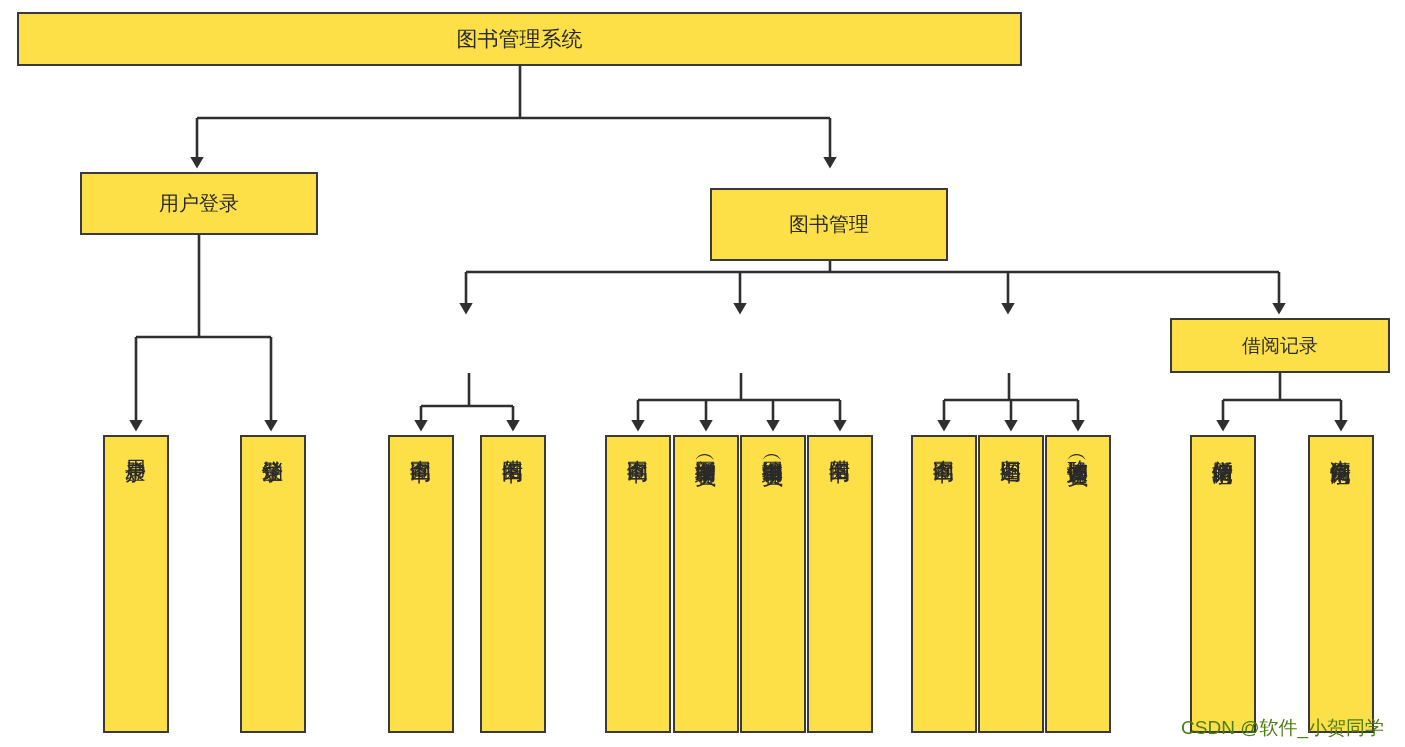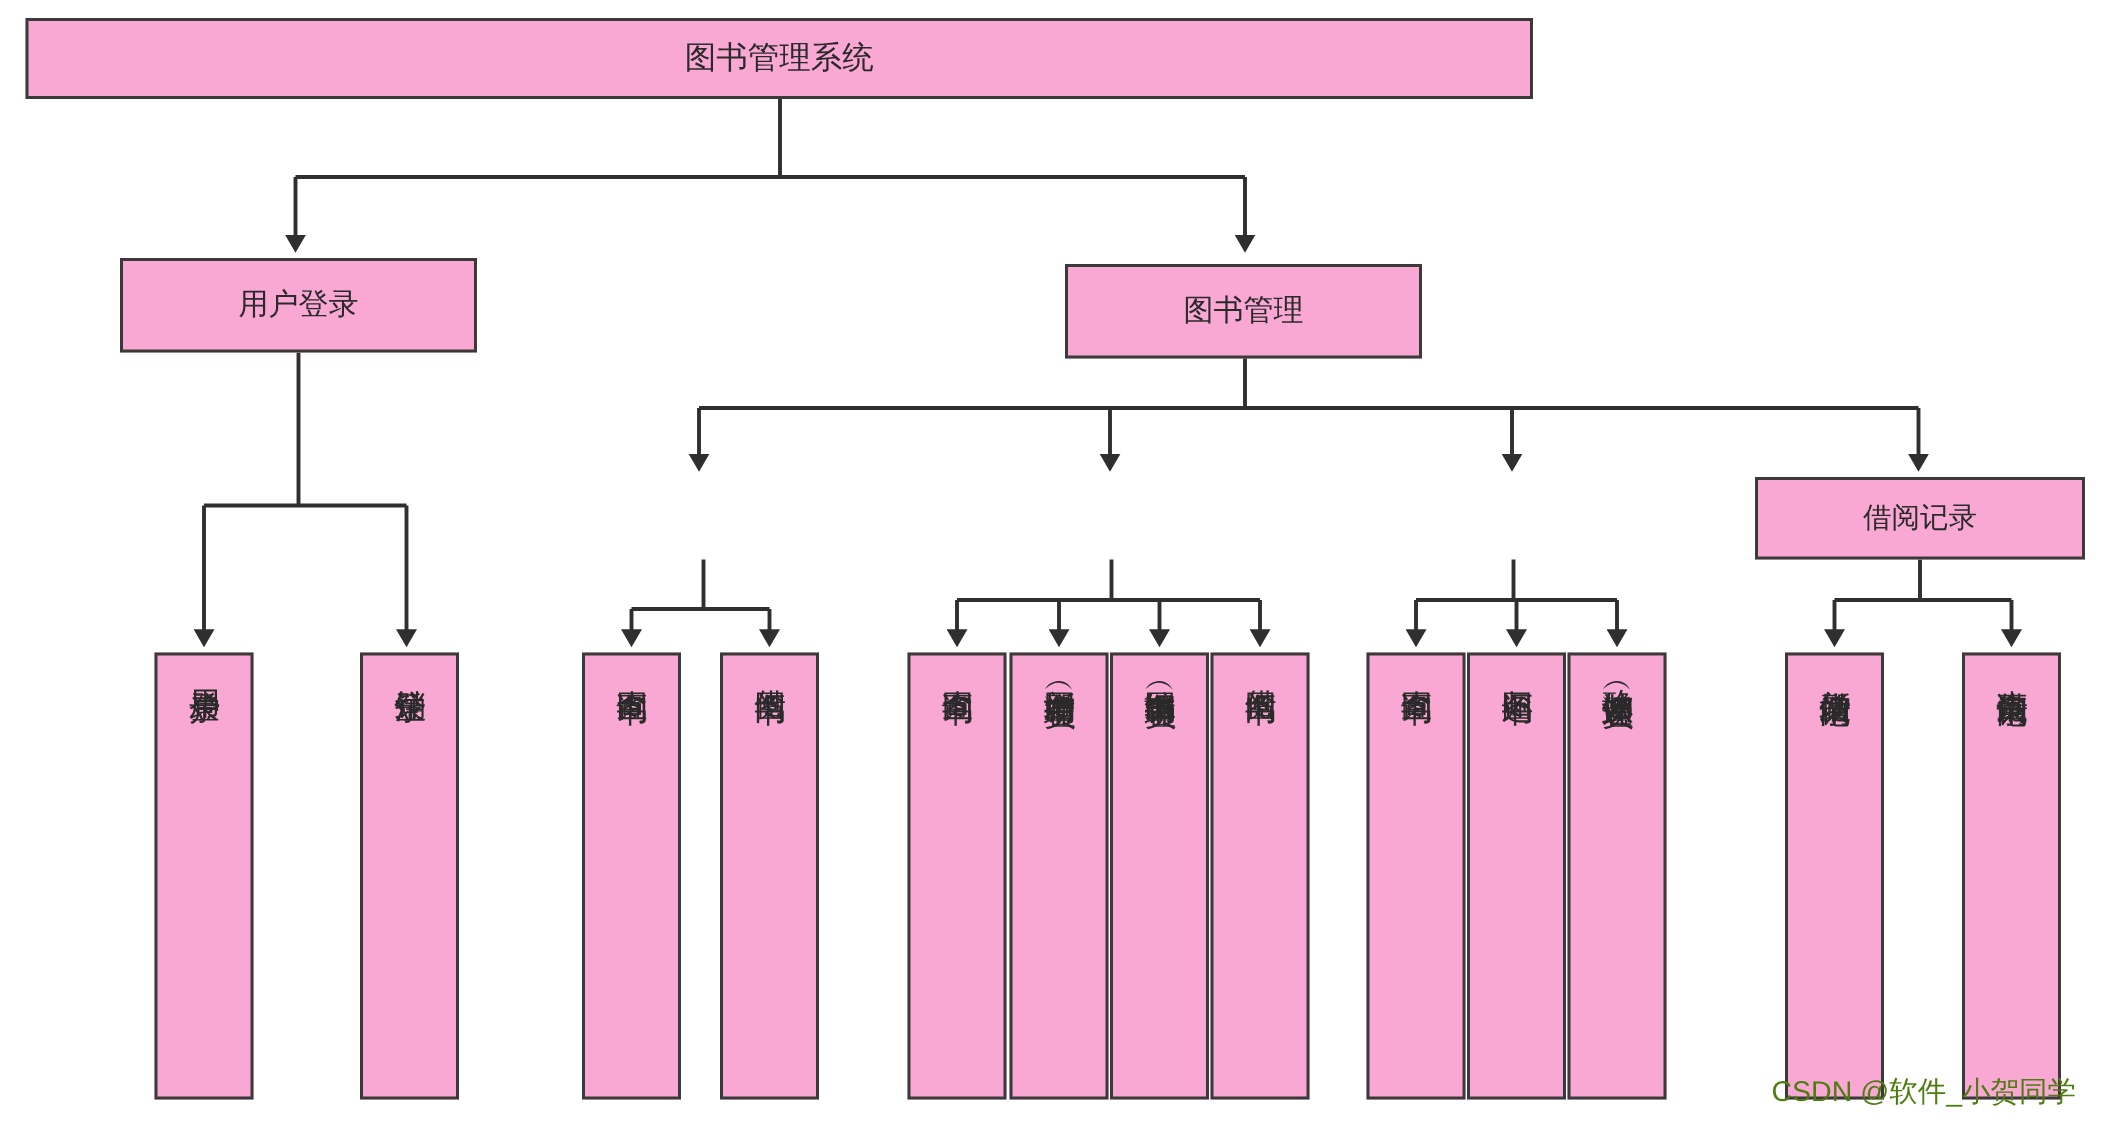--- a/index.html
+++ b/index.html
@@ -8,21 +8,21 @@
     background:#ffffff;
     font-family:"Liberation Sans","DejaVu Sans",sans-serif;
     overflow:hidden;
   }
   #stage{position:relative;width:1405px;height:747px;}
   svg#wires{position:absolute;left:0;top:0;width:1405px;height:747px;}
 
   .node{
     position:absolute;
     box-sizing:border-box;
-    background:#f9a8d4;
+    background:#fde047;
     border:2px solid #3a3a3a;
     color:#2a2a2a;
     display:flex;
     align-items:center;
     justify-content:center;
     text-align:right;
     line-height:1.15;
   }
   .node.root{font-size:21px;}
   .node.lvl1{font-size:20px;}
@@ -107,21 +107,21 @@
     </g>
   </svg>
 
   <div class="node root" style="left:17px;top:12px;width:1005px;height:54px;">
     <span>图书管理系统</span>
   </div>
 
   <div class="node lvl1" style="left:80px;top:172px;width:238px;height:63px;">
     <span>用户登录</span>
   </div>
-  <div class="node lvl1" style="left:710px;top:176px;width:238px;height:63px;">
+  <div class="node lvl1" style="left:710px;top:188px;width:238px;height:73px;">
     <span>图书管理</span>
   </div>
 
   <div class="node lvl2" style="left:1170px;top:318px;width:220px;height:55px;">
     <span>借阅记录</span>
   </div>
 
   <div class="node leaf" style="left:103px;top:435px;width:66px;height:298px;">
     <span class="vtext">用户登录</span>
   </div>

